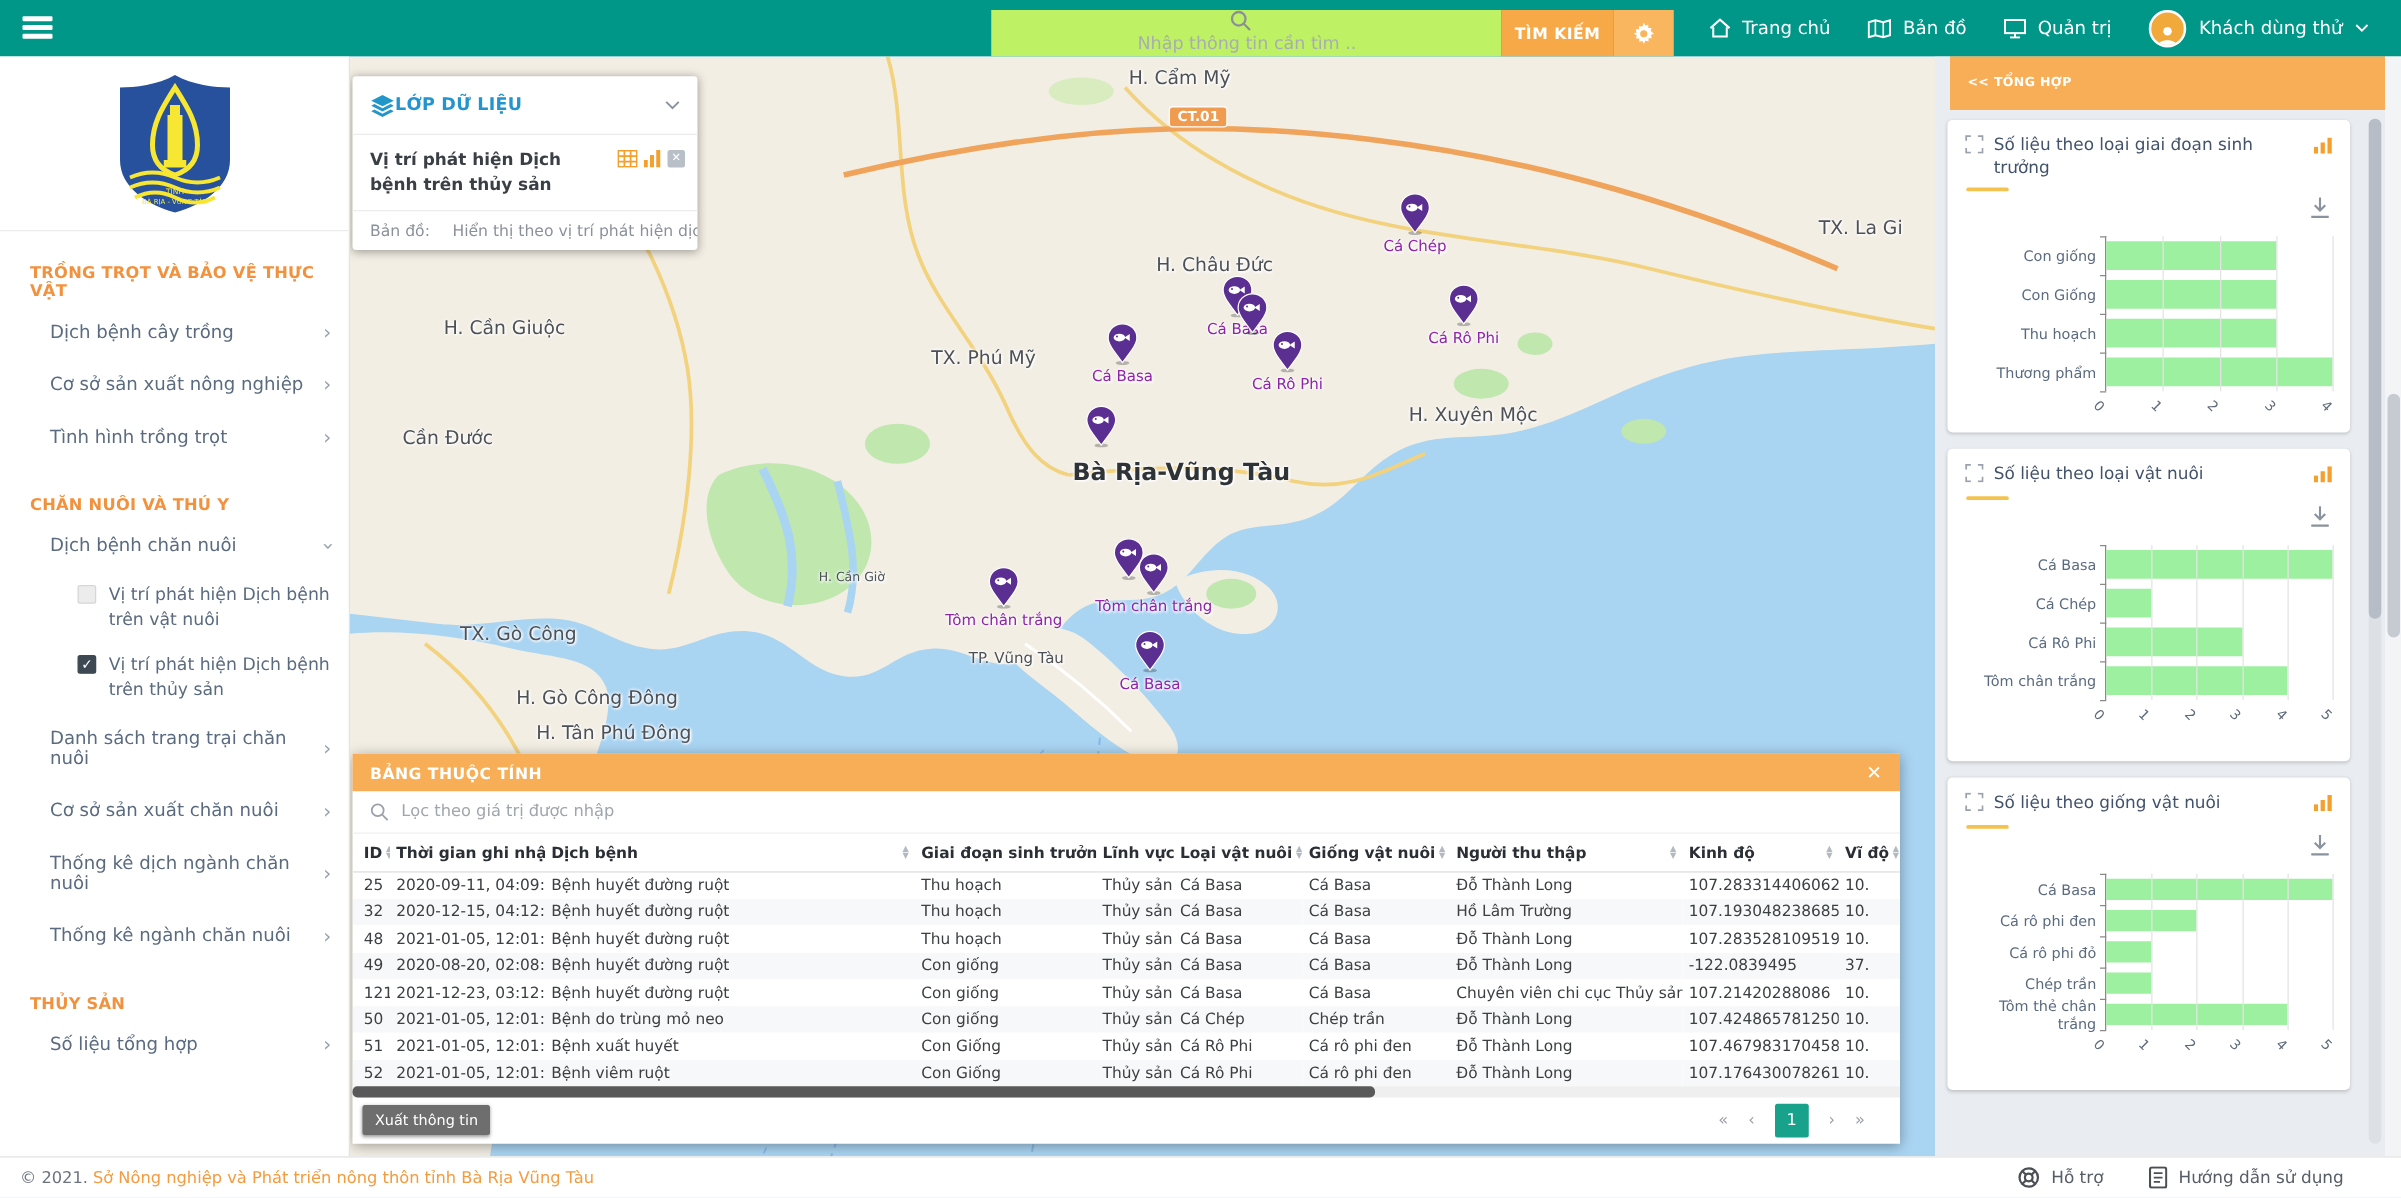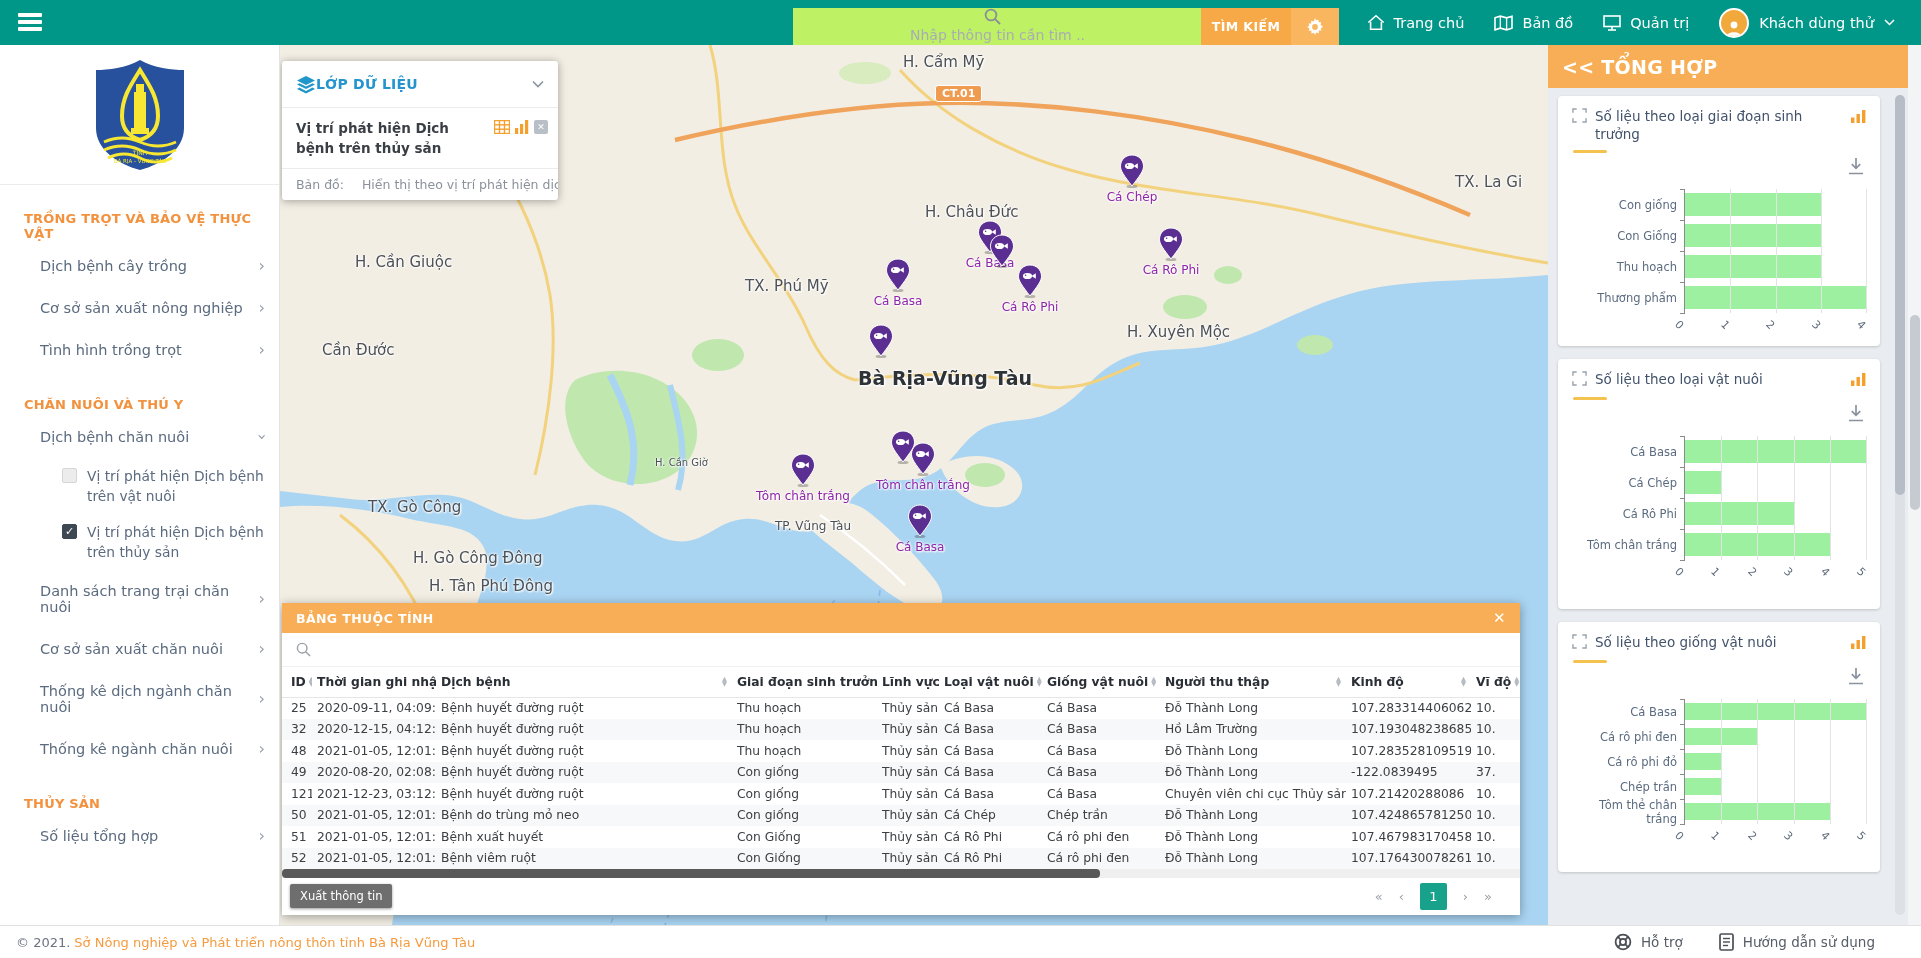--- a/index.html
+++ b/index.html
@@ -77,21 +77,21 @@
   .hscroll{ height:9px; background:#efefef; position:relative; }
   .hscroll .thumb{ position:absolute; left:0; top:0; height:9px; width:818px; background:#595959; border-radius:4px; cursor:pointer;}
   .ap-foot{ position:relative; height:37px; }
   .btn-export{ position:absolute; left:8px; top:6px; background:#6e6e6e; color:#fff; border:none; font-size:11.5px; padding:5px 10px; border-radius:2px; cursor:pointer; box-shadow:0 1px 3px rgba(0,0,0,.4); font-family:inherit;text-align:right;}
   .pager{ position:absolute; right:28px; top:5px; display:flex; align-items:center; gap:16px; color:#9aa0a8; font-size:13px;}
   .pager span{ cursor:pointer; }
   .page-cur{ width:27px; height:27px; background:var(--pagerTeal); color:#fff !important; display:flex; align-items:center; justify-content:center; border-radius:2px;}
 
   
   .summary{ position:absolute; left:1548px; top:45px; width:360px; height:880px; background:#e9edf1; z-index:30;}
-  .sum-head{ height:43px; background:var(--orangeBar); color:#fff; font-weight:bold; font-size:19px; display:flex; align-items:center; padding:0 14px; letter-spacing:.3px;}
+  .sum-head{ height:43px; background:var(--orangeBar); color:#fff; font-weight:bold; font-size:10px; display:flex; align-items:center; padding:0 14px; letter-spacing:.3px;margin-left:12px;}
   .sum-body{ position:absolute; left:0; top:43px; right:18px; bottom:0; padding:8px 0 0 10px; }
   .chart-card{ width:322px; background:#fff; border-radius:4px; box-shadow:0 1px 3px rgba(0,0,0,.18); padding:12px 14px 8px; margin-bottom:13px; height:250px; overflow:hidden;}
   .card-head{ display:flex; align-items:flex-start; gap:8px; }
   .card-title{ font-size:13.5px; color:#42526b; flex:1; line-height:1.3;}
   .card-underline{ width:34px; height:3px; background:#f4c24e; border-radius:2px; margin:7px 0 0 1px;}
   .dl-row{ text-align:right; height:22px; margin-top:4px;}
   .chart{ display:flex; margin-top:10px; }
   .cats{ width:112px; }
   .cat{ text-align:right; padding-right:7px; font-size:11.5px; color:#5b6b7f; display:flex; align-items:center; justify-content:flex-end;}
   .plot{ position:relative; flex:1; border-left:1px solid #8a8a8a; }
@@ -415,20 +415,21 @@
     <div class="attr-panel">
       <div class="ap-head">
         <span>BẢNG THUỘC TÍNH</span>
         <span class="ap-close">✕</span>
       </div>
       <div class="ap-filter">
         <svg width="15" height="15" viewBox="0 0 17 17">
             <circle cx="7" cy="7" r="5.4" fill="none" stroke="#9aa0a8" stroke-width="1.6"></circle>
             <line x1="11" y1="11" x2="16" y2="16" stroke="#9aa0a8" stroke-width="1.6"></line>
           </svg>
+        <input placeholder="Lọc theo giá trị được nhập" style="">
       </div>
       <table class="ap-table">
         <colgroup>
           <col style="width:30px">
             <col style="width:124px">
             <col style="width:296px">
             <col style="width:145px">
             <col style="width:62px">
             <col style="width:103px">
             <col style="width:118px">

